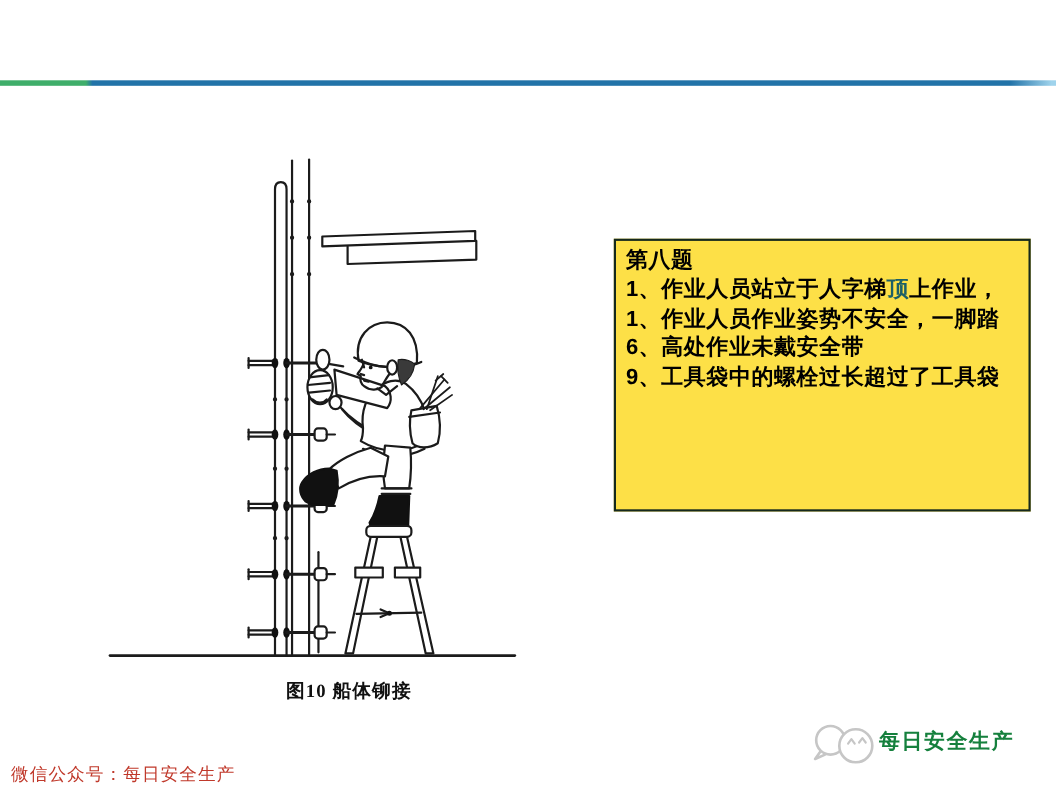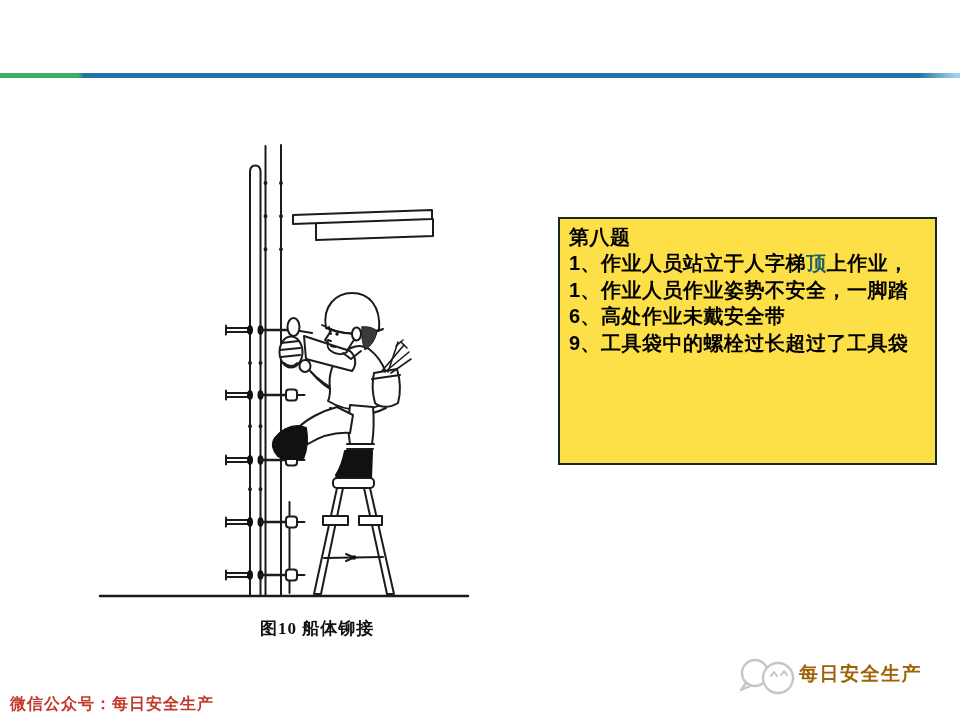--- a/index.html
+++ b/index.html
@@ -22,26 +22,26 @@
     box-sizing:border-box;background:#fde047;border:2px solid #15291d;
     padding:5px 4px 0 9px;
   }
   .hazard-line{
     font-size:20px;font-weight:bold;color:#000;line-height:26.4px;
     letter-spacing:0.5px;white-space:nowrap;
   }
   .hazard-line .hl{color:#1d5f66;}
   .footer-wechat{
     position:absolute;left:10px;top:694px;
-    font-size:16px;font-weight:700;color:#c0392b;letter-spacing:1px;text-align:center;
+    font-size:16px;font-weight:400;color:#c0392b;letter-spacing:1px;text-align:center;
   }
   .watermark{position:absolute;left:735px;top:650px;width:200px;height:52px;}
   .watermark-text{
     position:absolute;left:64px;top:11px;
-    font-size:19px;font-weight:bold;color:#a16207;letter-spacing:1.5px;
+    font-size:19px;font-weight:bold;color:#15803d;letter-spacing:1.5px;
     text-shadow:0 1px 0 #ffffff;white-space:nowrap;
   }
   .wm-icon{position:absolute;left:0;top:0;}
 </style>
 </head>
 <body>
 
 <div class="slide">
 
   <div class="divider"></div>

